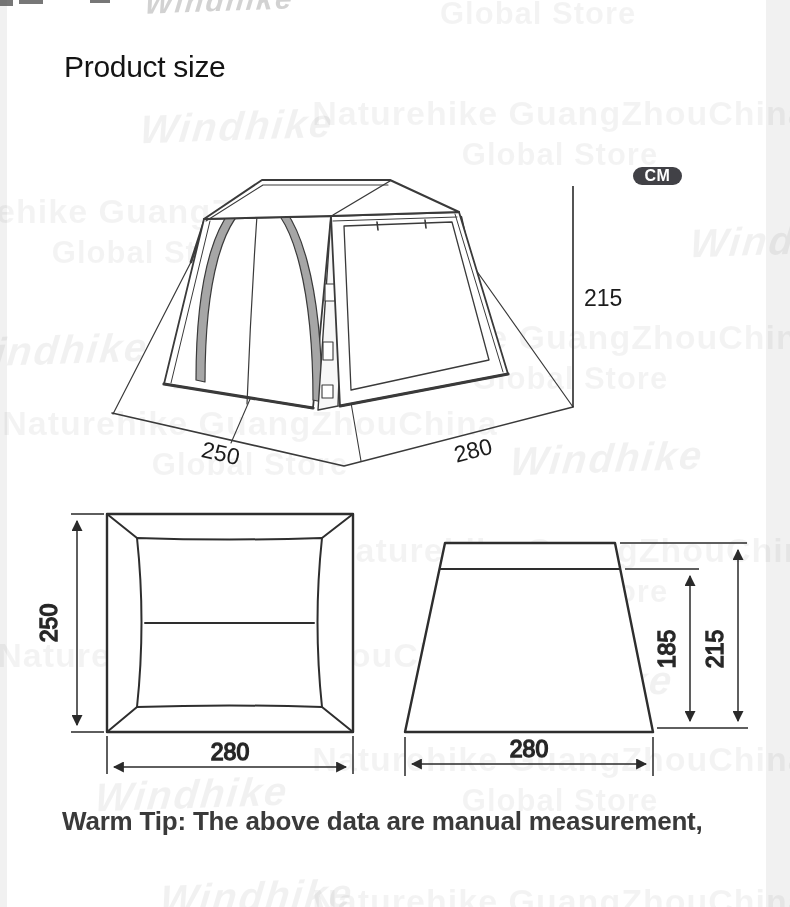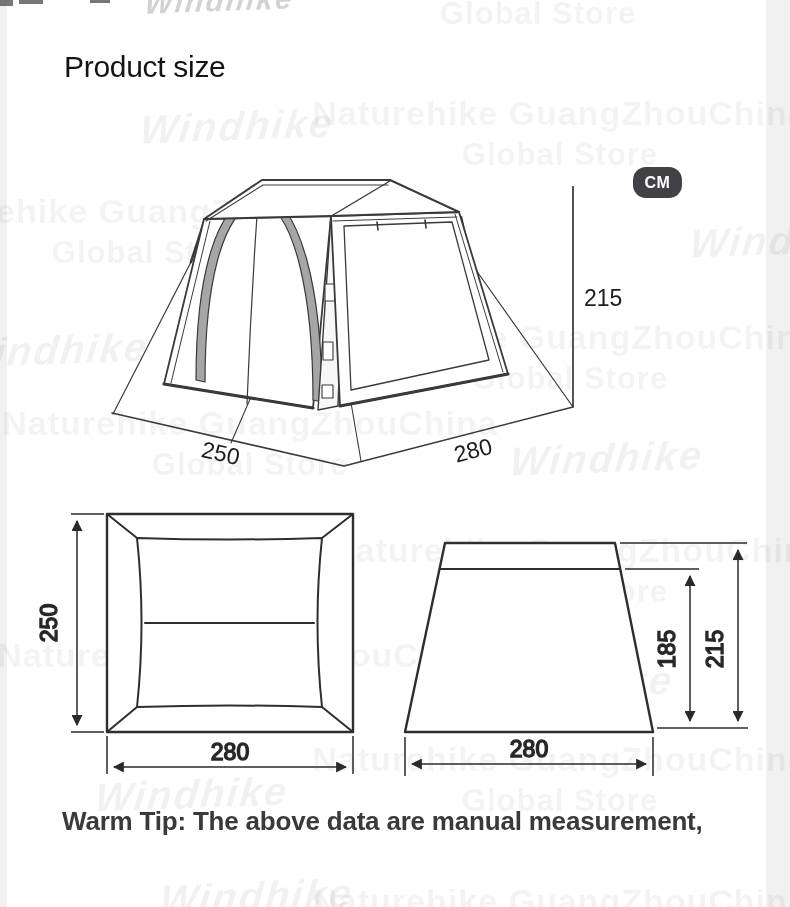--- a/index.html
+++ b/index.html
@@ -15,21 +15,21 @@
       pointer-events:none;white-space:nowrap;}
   .wm .l1{font-size:34px;letter-spacing:1px;}
   .wm .l2{font-size:31px;letter-spacing:1px;margin-top:4px;}
   .wm-logo{position:absolute;color:#000;opacity:0.05;font-style:italic;font-weight:800;
            font-size:40px;letter-spacing:2px;transform:rotate(-2deg) skewX(-8deg);
            pointer-events:none;white-space:nowrap;}
   .wm-logo.dark{opacity:0.32;color:#777;font-size:30px;}
 
   .page-title{position:absolute;left:64px;top:50px;font-size:30px;font-weight:400;
               color:#141414;letter-spacing:-0.3px;}
-  .unit-badge{position:absolute;left:633px;top:167px;width:49px;height:31px;
+  .unit-badge{position:absolute;left:633px;top:167px;width:49px;height:18px;
               background:#414146;border-radius:13px;color:#fff;font-size:16px;
               font-weight:700;display:flex;align-items:center;justify-content:center;
               letter-spacing:.5px;}
   .warm-tip{position:absolute;left:62px;top:804px;font-size:26px;font-weight:600;
             color:#3a3a3a;line-height:34px;letter-spacing:-0.2px;}
 
   svg text{font-family:"Liberation Sans","DejaVu Sans",sans-serif;font-size:23px;fill:#1c1c1c;}
   #drawing{position:absolute;left:0;top:0;}
 </style>
 </head>

